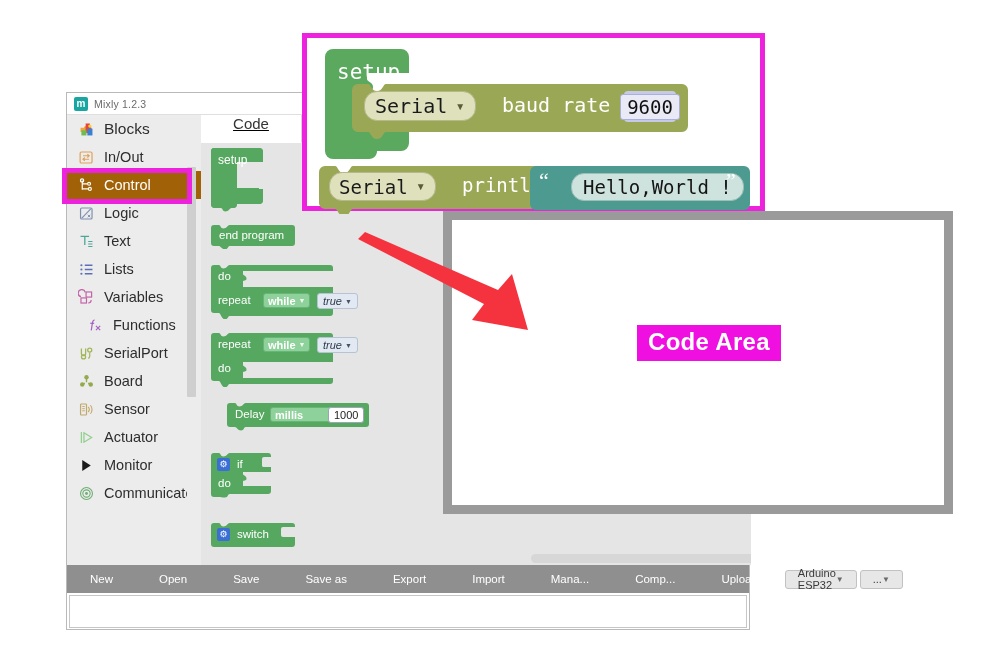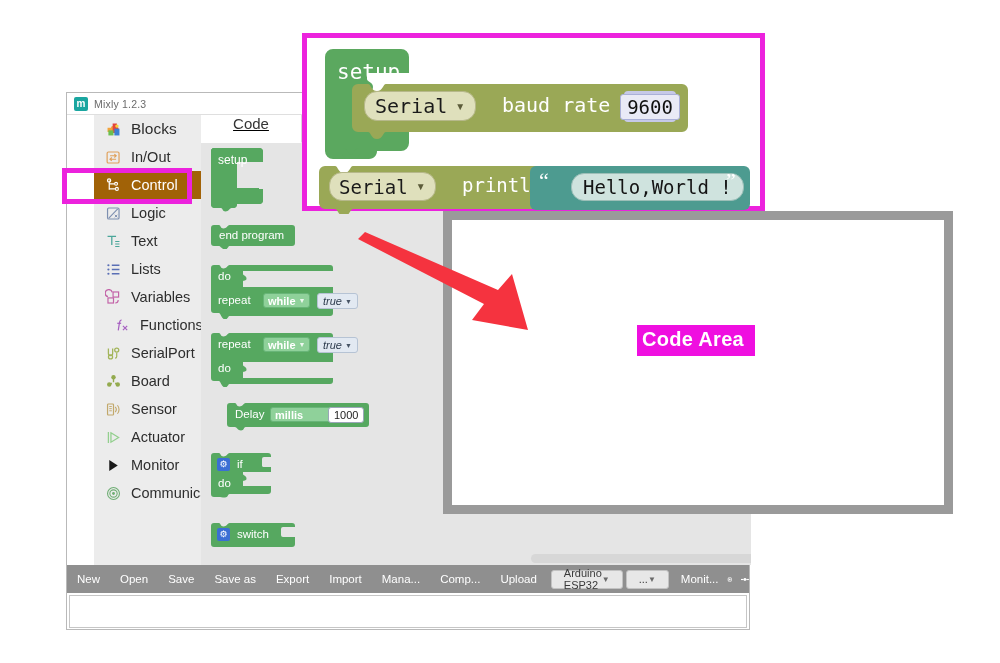--- a/index.html
+++ b/index.html
@@ -30,21 +30,20 @@
     color: #fff; font-size: 10px; font-weight: bold; line-height: 1;
   }
   .title-text { font-size: 10.5px; color: #6b6b6b; letter-spacing: .2px; }
 
   
   .sidebar {
     position: absolute; left: 0; top: 22px;
     width: 134px; height: 450px;
     background: #ececec;
     overflow: hidden;
-    margin-left: 27px;
   }
   .side-item {
     height: 28px; display: flex; align-items: center;
     padding-left: 11px; gap: 9px; cursor: default;
   }
   .side-item.selected { background: #a16207; }
   .side-item .s-label {
     font-size: 14.5px; color: #2d2d2d; white-space: nowrap;
     font-family: "Liberation Sans", sans-serif;
   }
@@ -115,21 +114,21 @@
   .ws-htrack { position: absolute; left: 0; bottom: 2px; height: 9px; width: 548px; }
   .ws-hthumb { position: absolute; left: 330px; bottom: 2px; height: 9px; width: 260px;
                background: #d7d7d7; border-radius: 5px; }
 
   
   .toolbar {
     position: absolute; left: 0; top: 472px; width: 682px; height: 28px;
     background: #8f8f8f; display: flex; align-items: center;
   }
   .tb-btn {
-    font-size: 11.5px; color: #ffffff; padding: 0 10px; white-space: nowrap;
+    font-size: 11.5px; color: #ffffff; padding: 0 23px; white-space: nowrap;
     height: 43px; display: flex; align-items: center;
   }
   .tb-select {
     height: 19px; background: #e7e7e7; border: 1px solid #c2c2c2; border-radius: 3px;
     display: flex; align-items: center; padding: 0 12px;
     font-size: 11px; color: #3a3a3a; margin-left: 4px;
   }
   .tb-select.wide { width: 136px; justify-content: space-between; }
   .tb-select.narrow { width: 46px; justify-content: space-between; margin-left: 3px; }
   .tb-select .dc { font-size: 8px; color: #6a6a6a; }
@@ -147,21 +146,21 @@
   .mag-box {
     position: absolute; border: 5px solid #ec22dd; background: transparent;
   }
   .code-frame {
     position: absolute; left: 443px; top: 211px; width: 510px; height: 303px;
     background: #ffffff; border: 9px solid #9a9a9a;
   }
   .code-label {
     position: absolute; left: 637px; top: 325px;
     background: #ef0fe0; color: #ffffff;
-    font-size: 20px; font-weight: bold; padding: 3px 11px 5px 5px;
+    font-size: 24px; font-weight: bold; padding: 3px 11px 5px 11px;
     font-family: "Liberation Sans", sans-serif; letter-spacing: .3px;
   }
   .arrow-svg { position: absolute; left: 352px; top: 232px; width: 200px; height: 105px; }
 
   
   .snippet {
     position: absolute; left: 302px; top: 33px; width: 463px; height: 178px;
     background: #ffffff; border: 5px solid #ec22dd;
   }
 </style>

